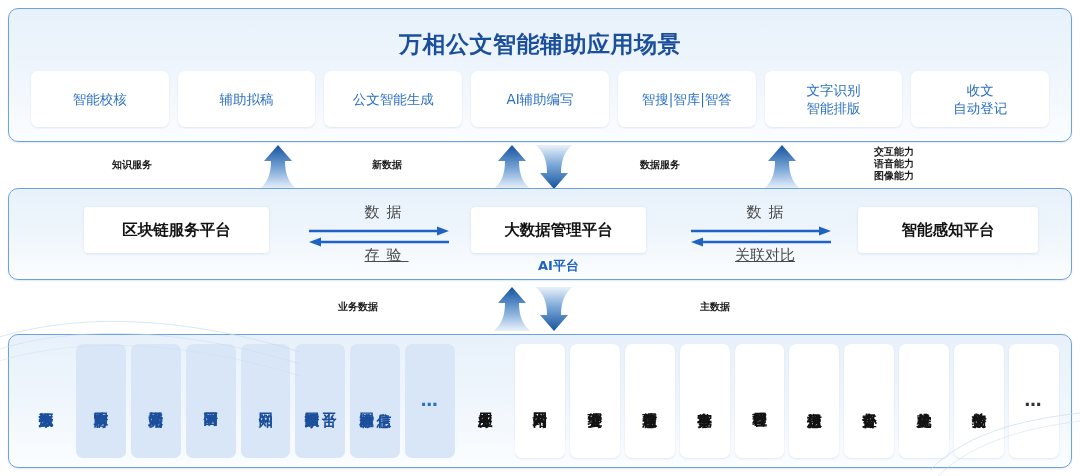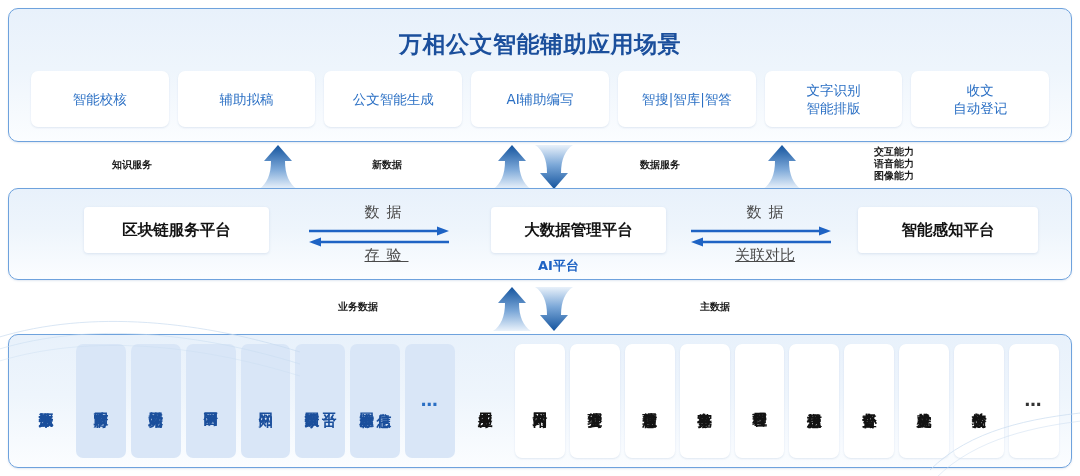--- a/index.html
+++ b/index.html
@@ -48,21 +48,21 @@
   #layer-platform { left: 8px; top: 188px; width: 1064px; height: 92px; }
   .plat-box {
     position: absolute; top: 18px; height: 46px;
     background: #ffffff; border-radius: 4px;
     display: flex; align-items: center; justify-content: center;
     color: #131313; font-size: 15.5px; font-weight: bold;
     box-shadow: 0 1px 3px rgba(120,150,190,.22);
     white-space: nowrap;
   }
   #plat-blockchain { left: 75px;  width: 185px; }
-  #plat-bigdata    { left: 462px; width: 175px; margin-left: 20px; }
+  #plat-bigdata    { left: 462px; width: 175px; }
   #plat-sense      { left: 849px; width: 180px; }
   #ai-platform-label {
     position: absolute; left: 462px; width: 175px; top: 68px;
     text-align: center; font-size: 13px; font-weight: bold; color: #1e63c4;
   }
 
   
   .bidir { position: absolute; top: 14px; width: 160px; height: 62px; }
   #bidir-left  { left: 290px; }
   #bidir-right { left: 672px; }

